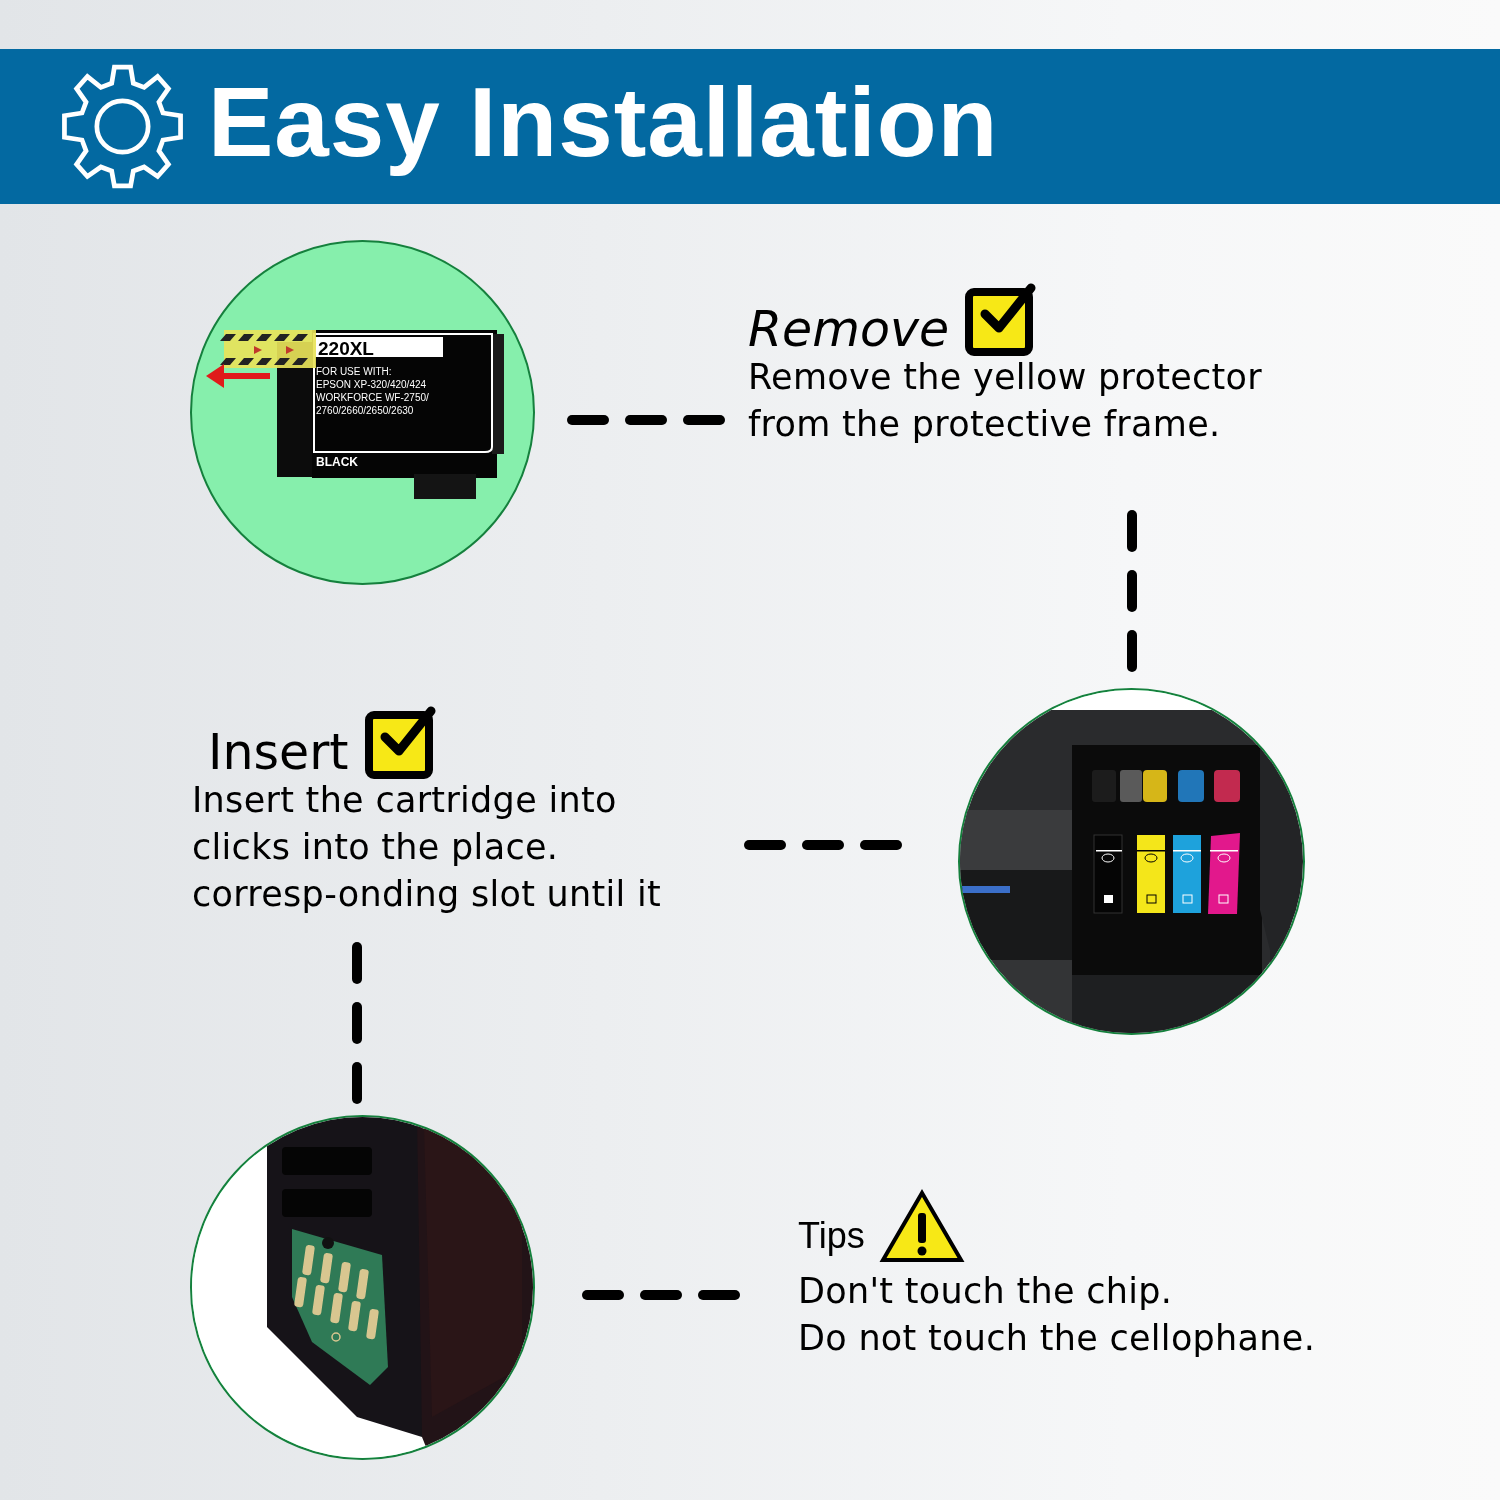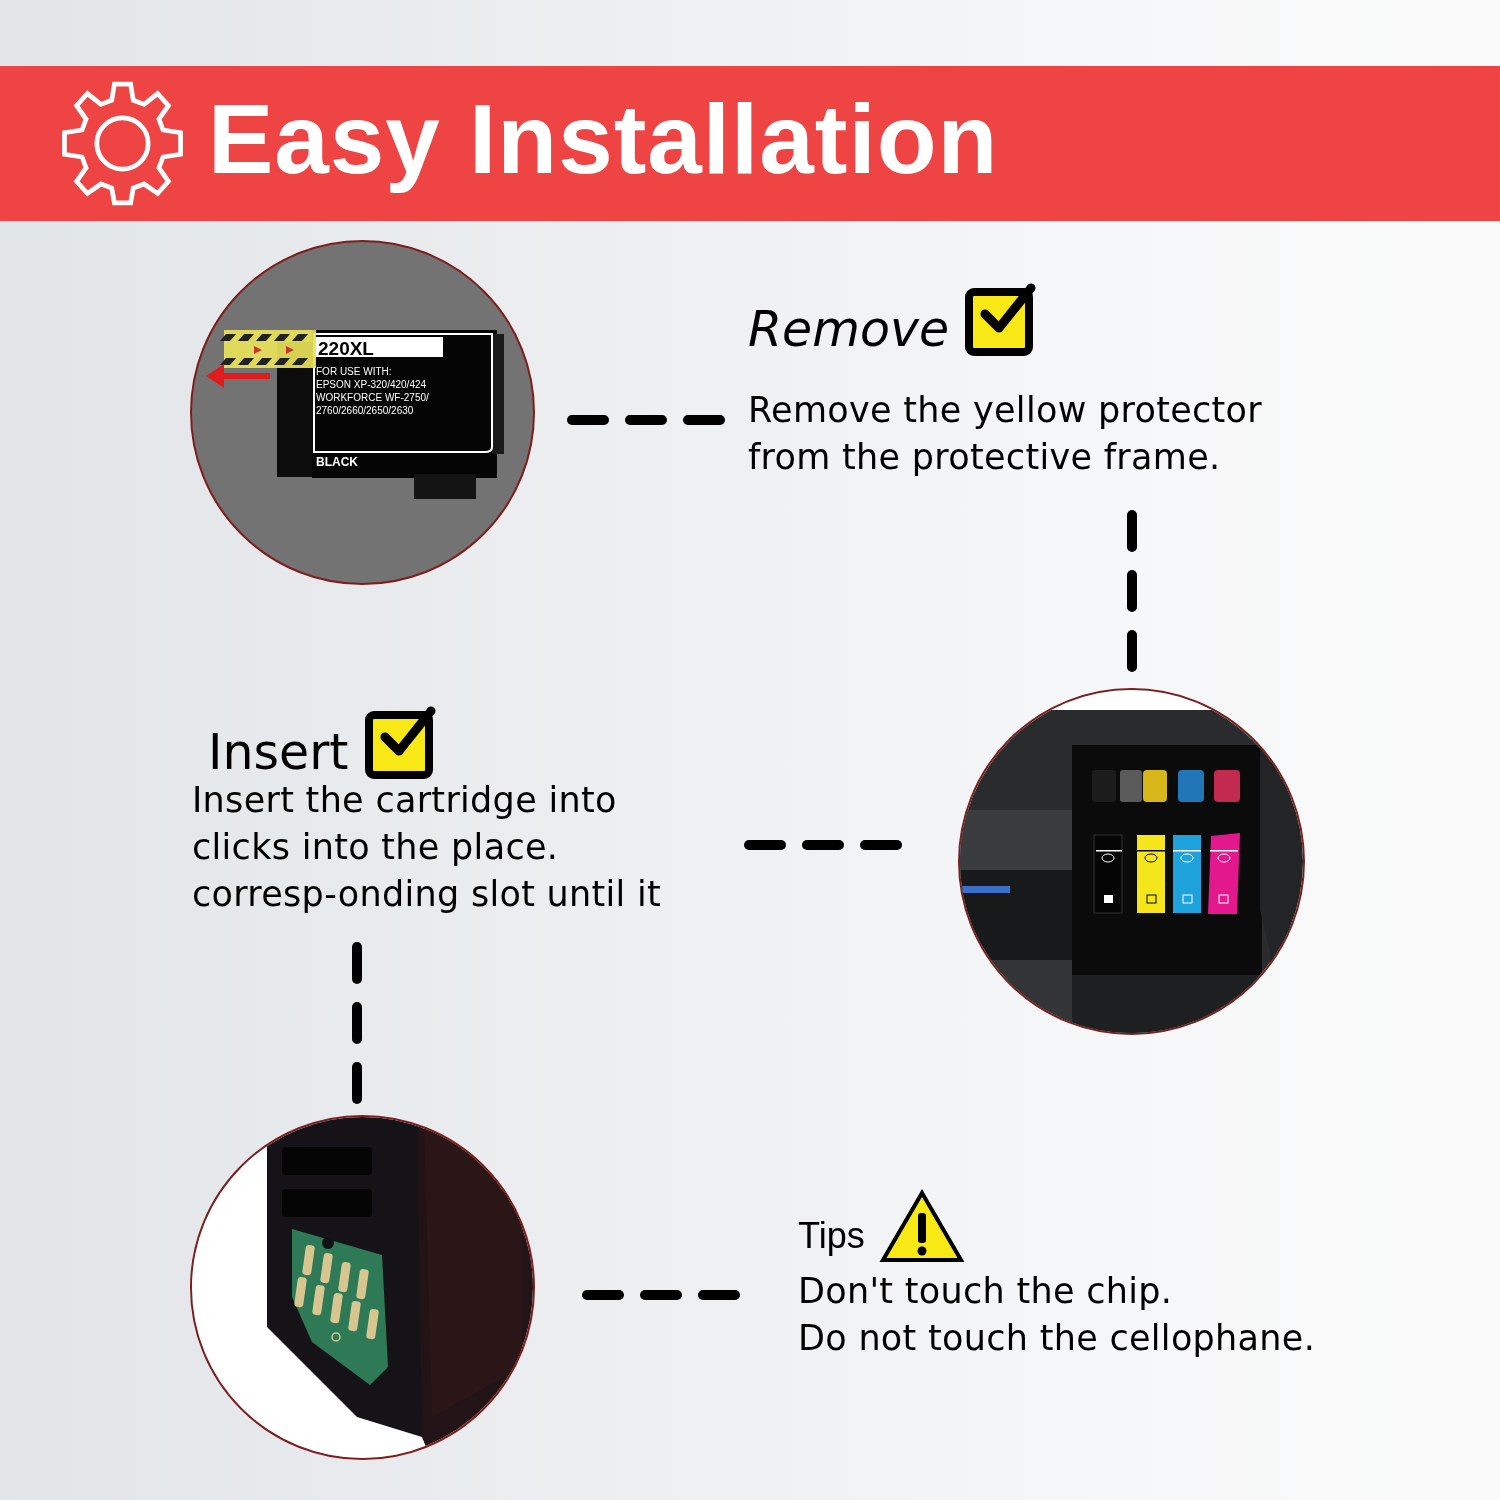--- a/index.html
+++ b/index.html
@@ -3,32 +3,32 @@
   <meta charset="utf-8">
   <style>
     html, body { margin: 0; padding: 0; }
     body {
       width: 1500px; height: 1500px; position: relative; overflow: hidden;
       background: linear-gradient(90deg, #e2e5e8 0%, #eceef0 40%, #f6f7f8 75%, #fafafa 100%);
       font-family: "DejaVu Sans", sans-serif;
       color: #000;
     }
     .banner {
-      position: absolute; left: 0; top: 66px; width: 1500px; height: 155px;
-      background: #ef4444;
+      position: absolute; left: 0; top: 49px; width: 1500px; height: 155px;
+      background: #0369a1;
     }
     .banner .gear { position: absolute; left: 55px; top: 10px; width: 135px; height: 135px; }
     .banner .title {
       position: absolute; left: 208px; top: 18px;
       font-family: "Liberation Sans", sans-serif; font-weight: bold;
       font-size: 98px; line-height: 110px; color: #fff; letter-spacing: 1px;
     }
     .circle {
-      position: absolute; border-radius: 50%; border: 2px solid #7f1d1d;
-      overflow: hidden; background: #737373; box-sizing: border-box;
+      position: absolute; border-radius: 50%; border: 2px solid #15803d;
+      overflow: hidden; background: #86efac; box-sizing: border-box;
     }
     .step-title {
       position: absolute; font-size: 49px; line-height: 56px; font-weight: normal;
       display: flex; align-items: flex-end; gap: 14px; white-space: nowrap;
     }
     .step-desc {
       position: absolute; font-size: 35px; line-height: 47px; white-space: nowrap;
       letter-spacing: 0.3px;
     }
     .step-desc div { white-space: nowrap; }
@@ -99,21 +99,21 @@
     <span></span>
 </div>
 
 <div class="step-title" style="left:748px; top:282px;font-style:italic;">
   <span>Remove</span>
   <svg class="checkbox-icon" viewBox="0 0 76 76">
     <rect x="6" y="10" width="60" height="60" rx="5" fill="#f7e816" stroke="#000" stroke-width="8"></rect>
     <polyline points="22,32 36,46 68,6" fill="none" stroke="#000" stroke-width="9" stroke-linecap="round" stroke-linejoin="round"></polyline>
   </svg>
 </div>
-<div class="step-desc" style="left:748px; top:354px;margin-top:33px;">
+<div class="step-desc" style="left:748px; top:354px;">
   <div>Remove the yellow protector</div>
   <div>from the protective frame.</div>
 </div>
 
 <div class="dash-v" style="left:1127px; top:510px;">
   <span></span>
     <span></span>
     <span></span>
 </div>
 

